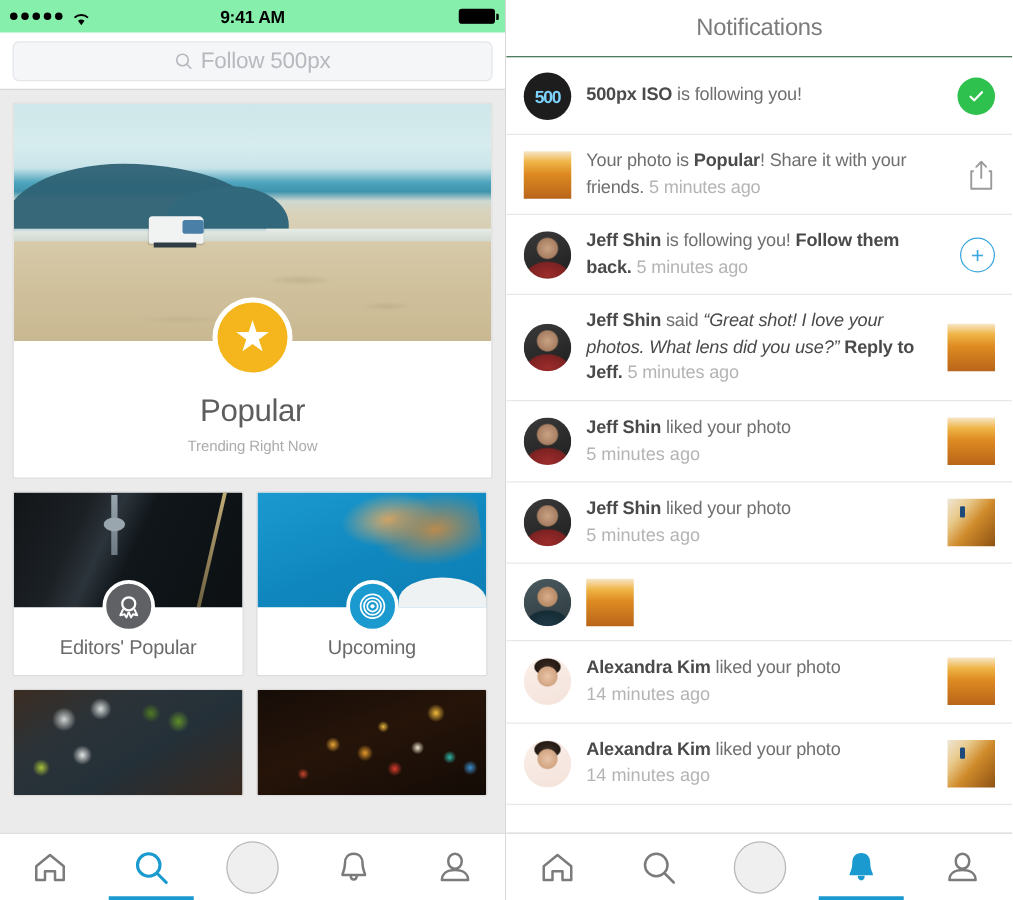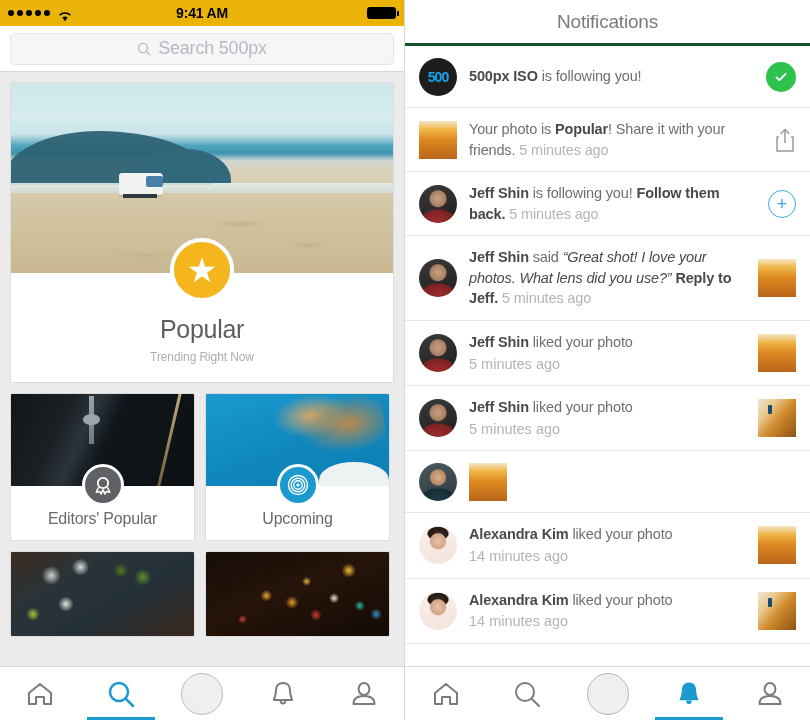--- a/index.html
+++ b/index.html
@@ -9,21 +9,21 @@
     background:#fff;
     -webkit-font-smoothing:antialiased;
   }
   .screen { display:flex; width:810px; height:720px; }
   .pane { width:405px; height:720px; position:relative; overflow:hidden; background:#fff; }
   .pane.left { border-right:1px solid #d8d8d8; }
 
   
   .statusbar {
     height:26px; display:flex; align-items:center;
-    padding:0 8px; position:relative; background:#eab308;
+    padding:0 8px; position:relative; background:#86efac;
     flex:0 0 auto;
   }
   .sb-left { display:flex; align-items:center; gap:3px; }
   .dot { width:6px; height:6px; border-radius:50%; background:#000; display:block; }
   .wifi { margin-left:5px; width:14px; height:11px; position:relative; display:block; }
   .sb-time {
     position:absolute; left:0; right:0; text-align:center;
     font-size:14px; font-weight:bold; color:#000; letter-spacing:-0.2px;
   }
   .sb-right { margin-left:auto; display:flex; align-items:center; }
@@ -192,38 +192,38 @@
       radial-gradient(circle 9px at 93% 74%, #3b8fd0, transparent 65%),
       radial-gradient(circle 8px at 70% 55%, #efe7cf, transparent 65%),
       radial-gradient(circle 7px at 20% 80%, #c9452e, transparent 65%),
       radial-gradient(circle 7px at 55% 35%, #e7b63c, transparent 65%),
       linear-gradient(160deg,#160d08 0%,#261409 45%,#130b06 100%);
   }
 
   
   .nav-header {
     height:46px; background:#fff; display:flex; align-items:center;
-    justify-content:center; border-bottom:3px solid #14532d; flex:0 0 auto;
+    justify-content:center; border-bottom:1px solid #14532d; flex:0 0 auto;
   }
   .nav-title { font-size:19px; color:#7b7b7b; letter-spacing:-0.2px; }
 
   
   .notif-list { flex:1 1 auto; overflow:hidden; background:#fff; }
   .notif {
     display:flex; align-items:center; gap:12px;
     padding:11px 14px 11px 14px;
     border-bottom:1px solid #e8e8e8;
     min-height:62px;
   }
   .avatar {
     width:38px; height:38px; border-radius:50%; flex:0 0 38px;
     overflow:hidden; position:relative;
   }
   .av-500 { background:#1d1d1d; display:flex; align-items:center; justify-content:center; }
-  .av-500 .logo500 { color:#0ea5e9; font-size:14px; font-weight:bold; letter-spacing:-1px; }
+  .av-500 .logo500 { color:#7dd3fc; font-size:14px; font-weight:bold; letter-spacing:-1px; }
   .av-thumb { width:38px; height:38px; border-radius:0; flex:0 0 38px; }
   .av-jeff {
     background:
       radial-gradient(circle 13px at 50% 36%, #c9a183 0%, #a87f62 60%, transparent 70%),
       radial-gradient(ellipse 22px 14px at 50% 92%, #9c2c2c 0%, #7d2222 70%, transparent 80%),
       linear-gradient(160deg,#3a3a3a,#1e1e1e);
   }
   .av-tim {
     background:
       radial-gradient(circle 12px at 50% 38%, #d9ae8b 0%, #b98b67 62%, transparent 72%),
@@ -316,21 +316,21 @@
     </div>
 
     <div class="search-header">
       <div class="search-box">
         <span class="mag">
           <svg width="14" height="14" viewBox="0 0 14 14">
               <circle cx="6" cy="6" r="4.6" stroke="#b6b9be" stroke-width="1.3" fill="none"></circle>
               <line x1="9.4" y1="9.4" x2="13" y2="13" stroke="#b6b9be" stroke-width="1.3"></line>
             </svg>
         </span>
-        <span class="search-ph">Search 500px</span>
+        <span class="search-ph">Follow 500px</span>
       </div>
     </div>
 
     <div class="discover">
 
       <div class="card">
         <div class="card-hero">
           <div class="photo-beach">
             <div class="hill"></div>
               <div class="hill2"></div>

